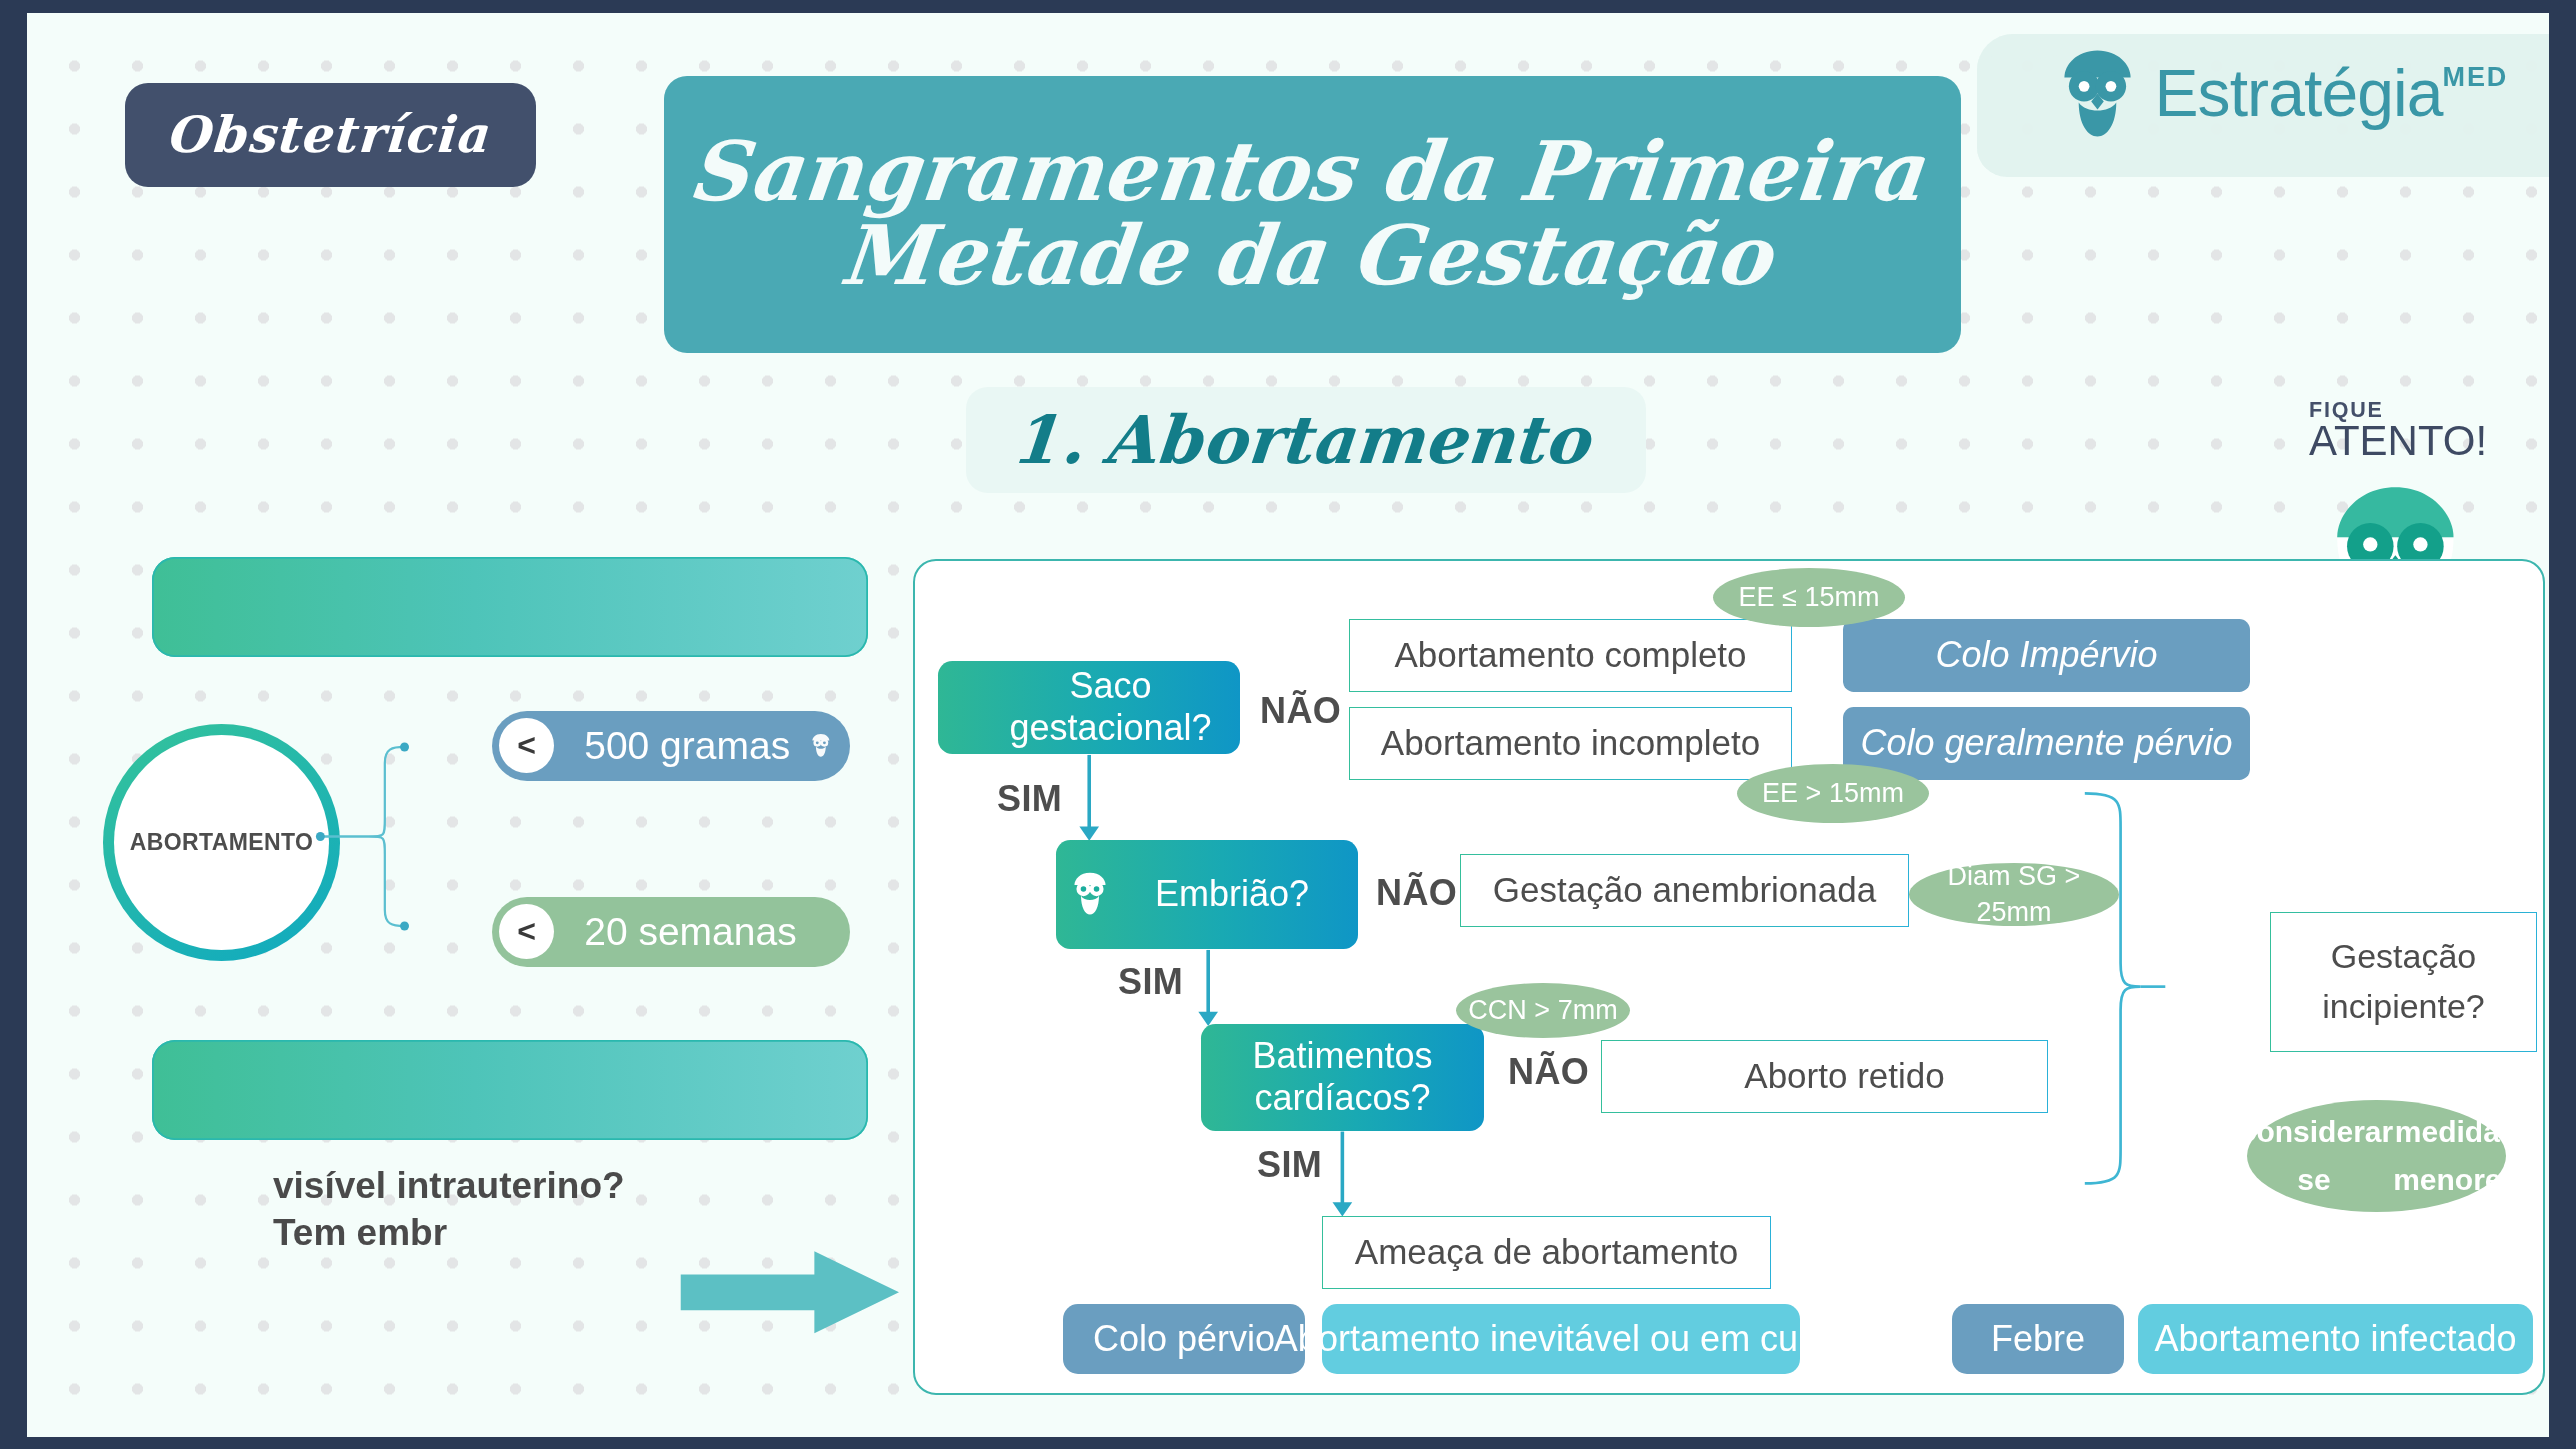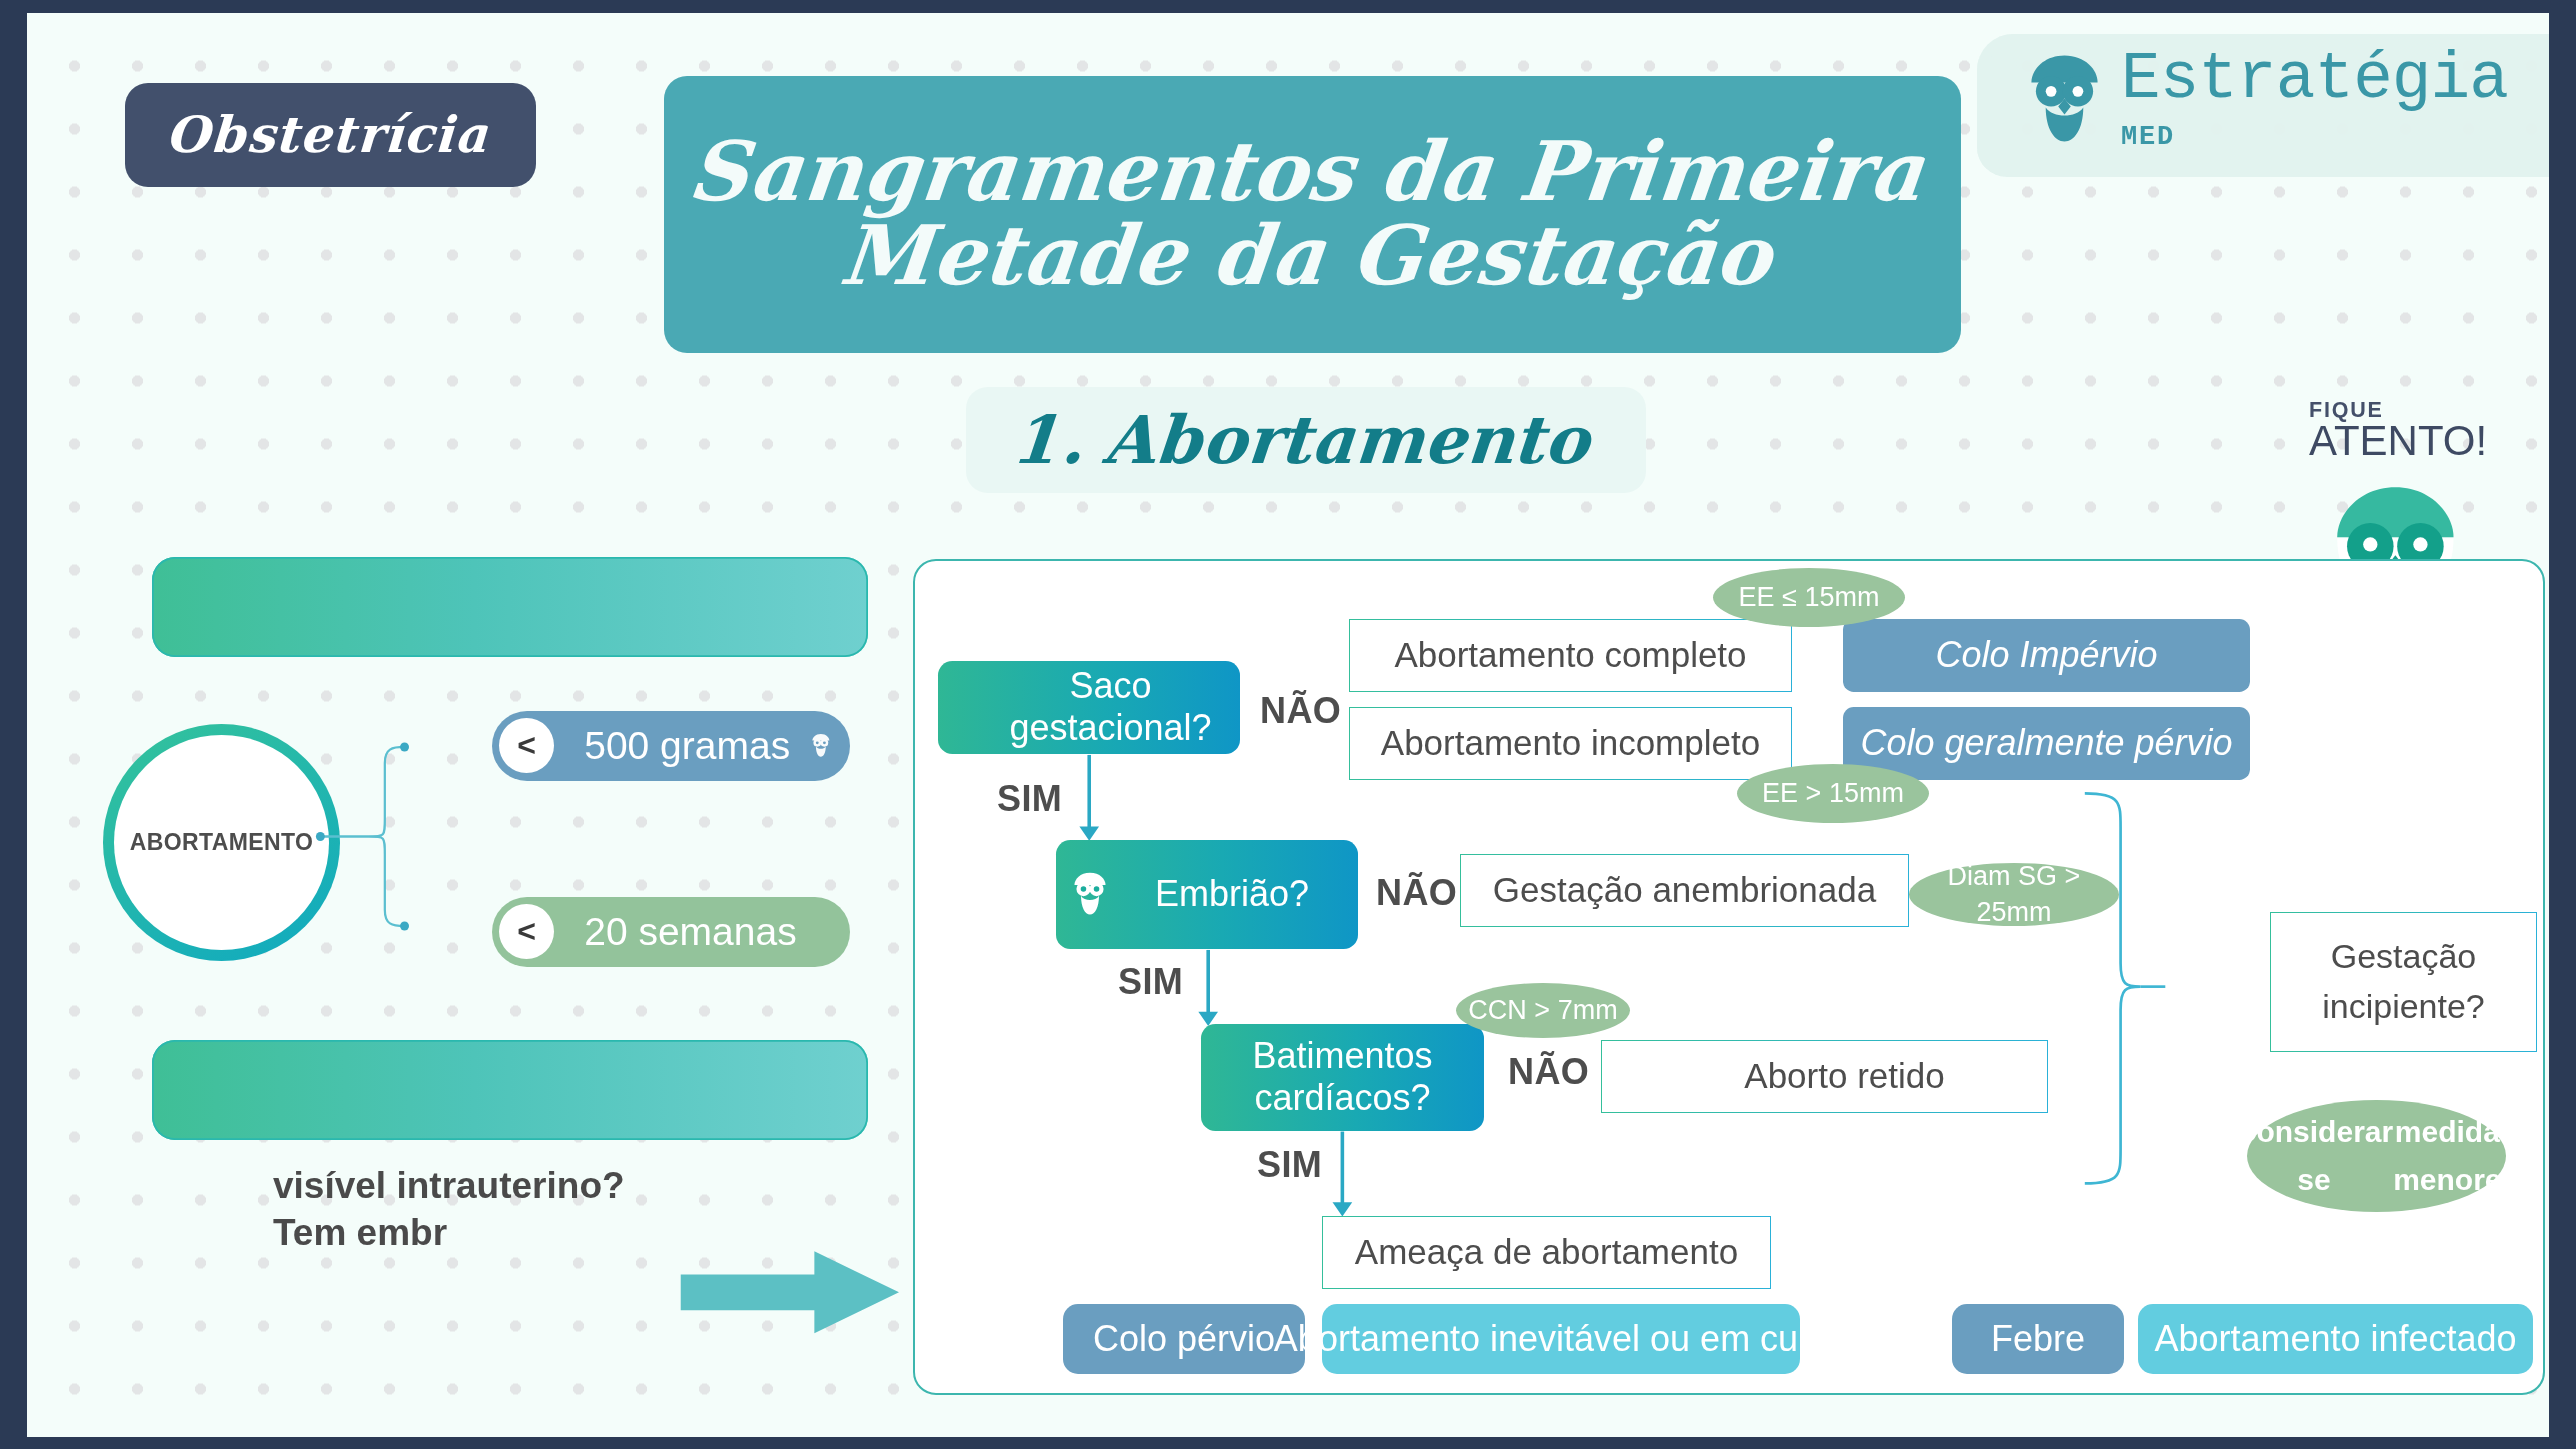--- a/index.html
+++ b/index.html
@@ -64,23 +64,23 @@
     background:#e9f7f4;border-radius:21.5px;
     display:flex;align-items:center;justify-content:center;
   }
   .subtitle-pill span{
     color:#137d89;font-size:66px;font-style:italic;font-weight:bold;
     font-family:"DejaVu Serif", serif;transform:skewX(-8deg);white-space:nowrap;
   }
   .logo{
     position:absolute;right:41px;top:34px;display:flex;align-items:center;gap:16px;
   }
-  .logo-text{display:flex;flex-direction:column;line-height:1;font-family:Liberation Mono, monospace;}
+  .logo-text{display:flex;line-height:1;}
   .logo-text .lt1{color:#3a97a7;font-size:66px;font-weight:normal;letter-spacing:-0.9px;}
-  .logo-text .lt2{color:#3a97a7;font-size:27px;font-weight:bold;letter-spacing:1.8px;margin-top:11px;}
+  .logo-text .lt2{color:#3a97a7;font-size:27px;font-weight:bold;letter-spacing:1.8px;margin-top:4px;}
 
   
   .bar-empty{
     position:absolute;
     background:linear-gradient(90deg,#3fbf96 0%,#4ec4b9 45%,#6fd0cf 100%);
     border-radius:23px;
     box-shadow:0 0 0 1.8px #2ab8ae inset;
   }
   #bar1{left:125px;top:544px;width:716px;height:100px;}
   #bar2{left:125px;top:1027px;width:716px;height:100px;}

